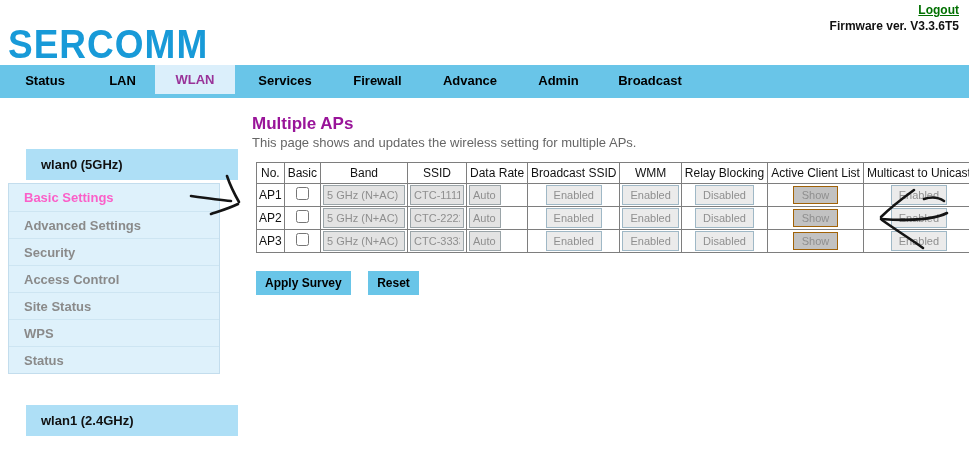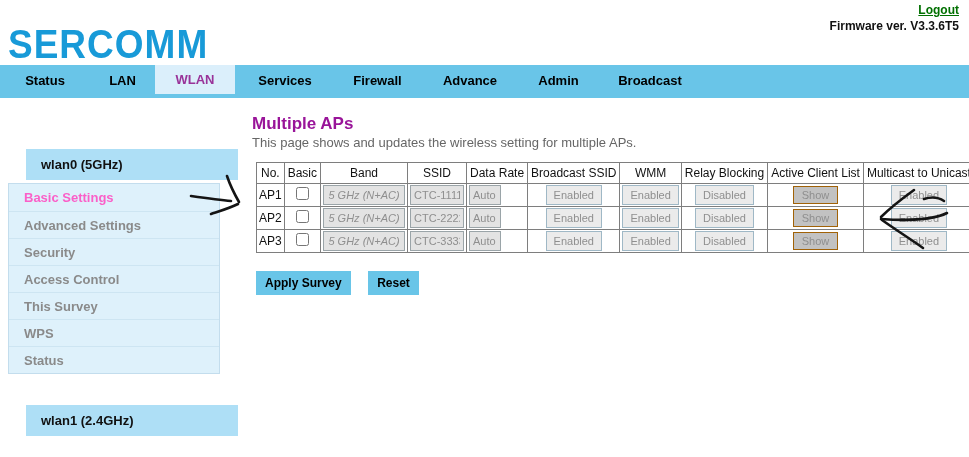--- a/index.html
+++ b/index.html
@@ -39,21 +39,21 @@
   table.ap { position:absolute; left:256px; top:162px; border-collapse:collapse; }
   table.ap th, table.ap td { border:1px solid #7e7e7e; font-size:12px; color:#111;
                              white-space:nowrap; text-align:center; }
   table.ap th { font-weight:normal; padding:3px 3px; height:20px; background:#fff; }
   table.ap td { height:23px; padding:1px 2px; }
   td.no-cell { text-align:left; padding-left:3px; }
 
   .field, .selbox { display:inline-block; background:#e3e3e3; border:1px solid #9aa4a8;
                     color:#8f8f8f; font-size:11px; font-family:"Liberation Sans", sans-serif;
                     padding:3px 3px; vertical-align:middle; }
-  .selbox { min-width:82px; text-align:center;font-style:italic; }
+  .selbox { min-width:82px; text-align:left; }
   input.field { width:54px; } input.field.rate { width:32px; }
   .tbtn { display:inline-block; background:#ebebeb; border:1px solid #9fb8c6; color:#8f8f8f;
           font-size:11px; font-family:"Liberation Sans", sans-serif; padding:3px 7px; }
   .tbtn.show { background:#c2c2c2; border:1px solid #a16207; padding:2px 8px; }
   input[type=checkbox] { width:13px; height:13px; }
 
   .actions { position:absolute; left:256px; top:271px; }
   .action-btn { background:#69c5e8; border:none; color:#000; font-weight:bold; font-size:12px;
                 font-family:"Liberation Sans", sans-serif; padding:5px 9px; margin-right:13px; cursor:pointer; }
 
@@ -81,21 +81,21 @@
     <div class="tab" style="width:106px">Broadcast</div>
   </div>
 
   <div class="side-hdr w0">wlan0 (5GHz)</div>
 
   <div class="side-menu">
     <div class="side-item active">Basic Settings</div>
     <div class="side-item">Advanced Settings</div>
     <div class="side-item">Security</div>
     <div class="side-item">Access Control</div>
-    <div class="side-item">This Survey</div>
+    <div class="side-item">Site Status</div>
     <div class="side-item">WPS</div>
     <div class="side-item">Status</div>
   </div>
 
   <div class="side-hdr w1">wlan1 (2.4GHz)</div>
 
   <div class="page-title">Multiple APs</div>
   <div class="page-desc">This page shows and updates the wireless setting for multiple APs.</div>
 
   <table class="ap">

